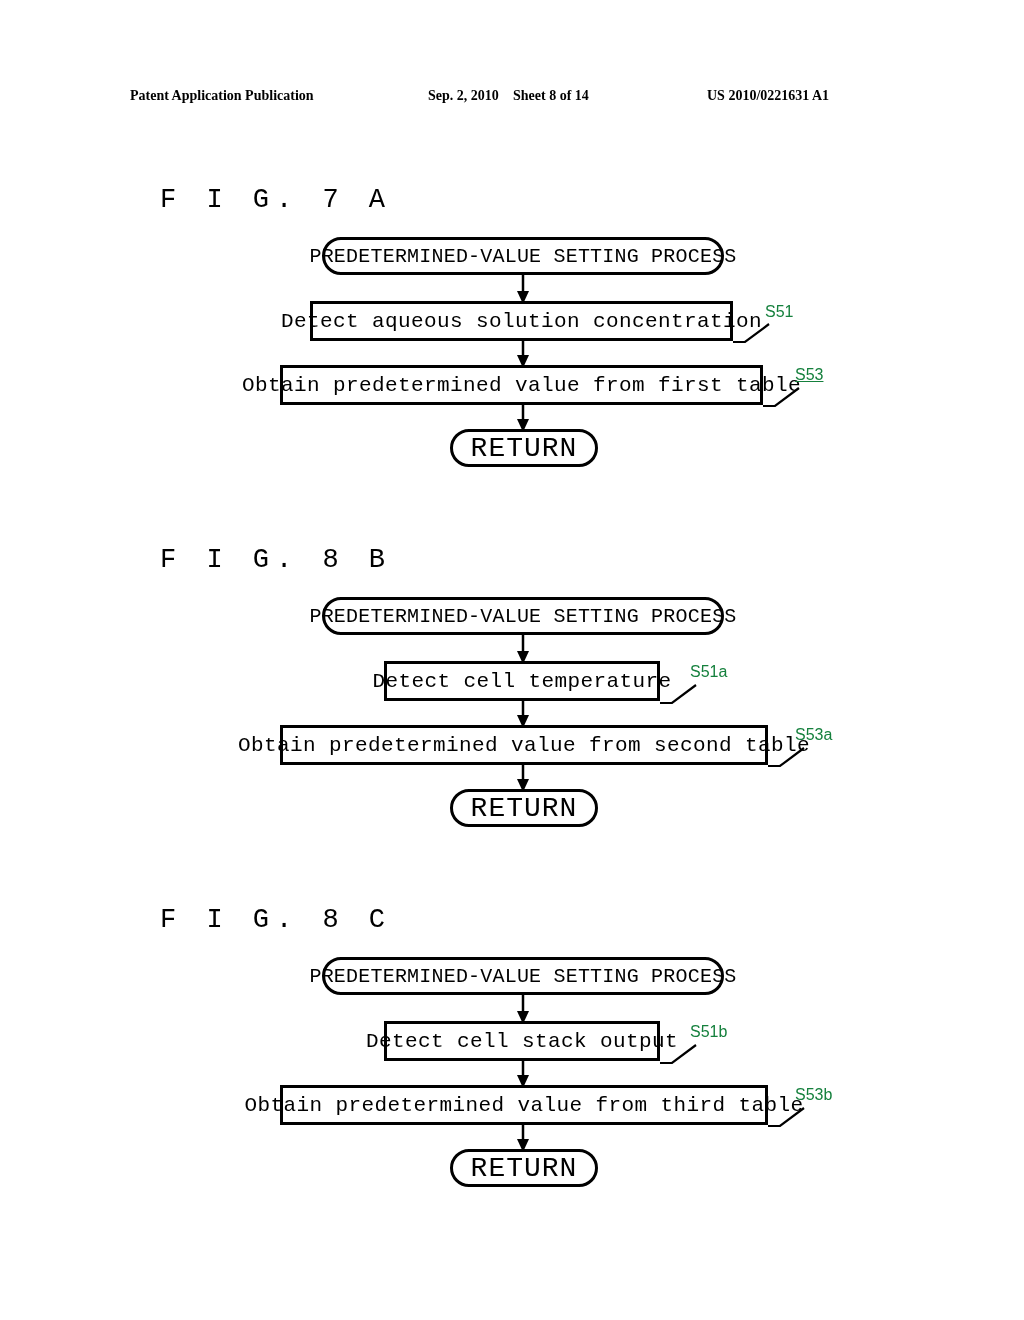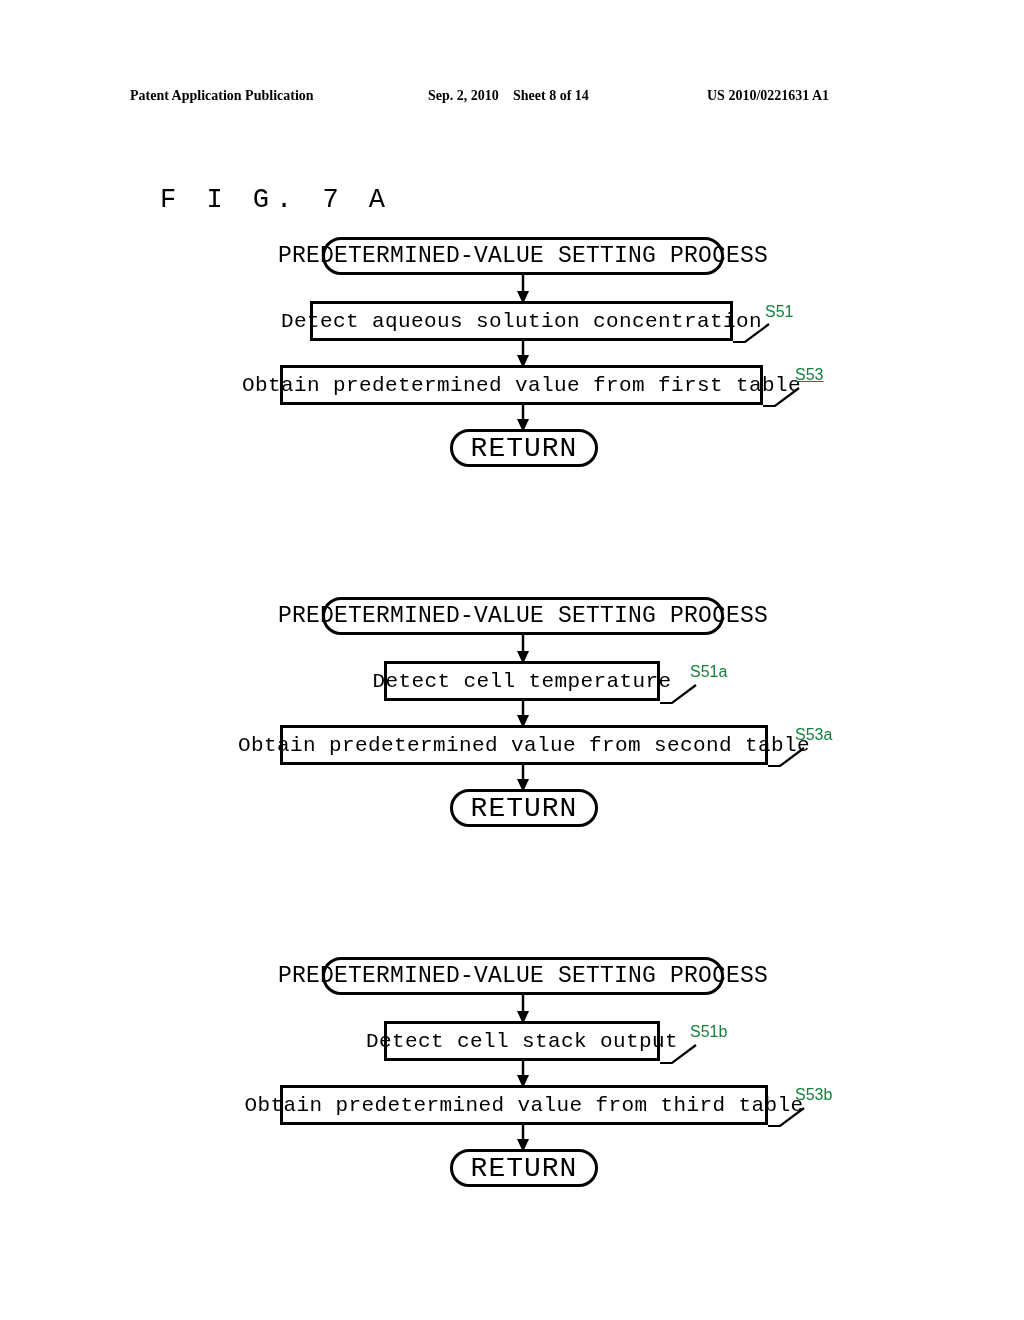--- a/index.html
+++ b/index.html
@@ -69,21 +69,21 @@
     align-items: center;
     justify-content: center;
     white-space: nowrap;
     font-family: "Liberation Mono", monospace;
     color: #000000;
   }
 
   .terminal {
     border: 3px solid #000000;
     border-radius: 999px;
-    font-size: 23px;
+    font-size: 20px;
     letter-spacing: 0.2px;
     height: 38px;
   }
   .terminal.start {
     left: 322px;
     width: 402px;
   }
   .terminal.end {
     left: 450px;
     width: 148px;
@@ -206,20 +206,21 @@
     <svg width="22" height="30" viewBox="0 0 22 30">
       <line x1="11" y1="0" x2="11" y2="21" stroke="#000" stroke-width="2.5"></line>
       <polygon points="11,29 5,16 17,16" fill="#000"></polygon>
     </svg>
   </div>
 
   <div class="node terminal end row-end">RETURN</div>
 </div>
 
 <div class="figure" id="figure-8b">
+  <div class="fig-label">F I G.  8 B</div>
 
   <div class="node terminal start row-start">PREDETERMINED-VALUE SETTING PROCESS</div>
 
   <div class="connector conn-1">
     <svg width="22" height="30" viewBox="0 0 22 30">
       <line x1="11" y1="0" x2="11" y2="21" stroke="#000" stroke-width="2.5"></line>
       <polygon points="11,29 5,16 17,16" fill="#000"></polygon>
     </svg>
   </div>
 
@@ -250,20 +251,21 @@
     <svg width="22" height="30" viewBox="0 0 22 30">
       <line x1="11" y1="0" x2="11" y2="21" stroke="#000" stroke-width="2.5"></line>
       <polygon points="11,29 5,16 17,16" fill="#000"></polygon>
     </svg>
   </div>
 
   <div class="node terminal end row-end">RETURN</div>
 </div>
 
 <div class="figure" id="figure-8c">
+  <div class="fig-label">F I G.  8 C</div>
 
   <div class="node terminal start row-start">PREDETERMINED-VALUE SETTING PROCESS</div>
 
   <div class="connector conn-1">
     <svg width="22" height="30" viewBox="0 0 22 30">
       <line x1="11" y1="0" x2="11" y2="21" stroke="#000" stroke-width="2.5"></line>
       <polygon points="11,29 5,16 17,16" fill="#000"></polygon>
     </svg>
   </div>
 

